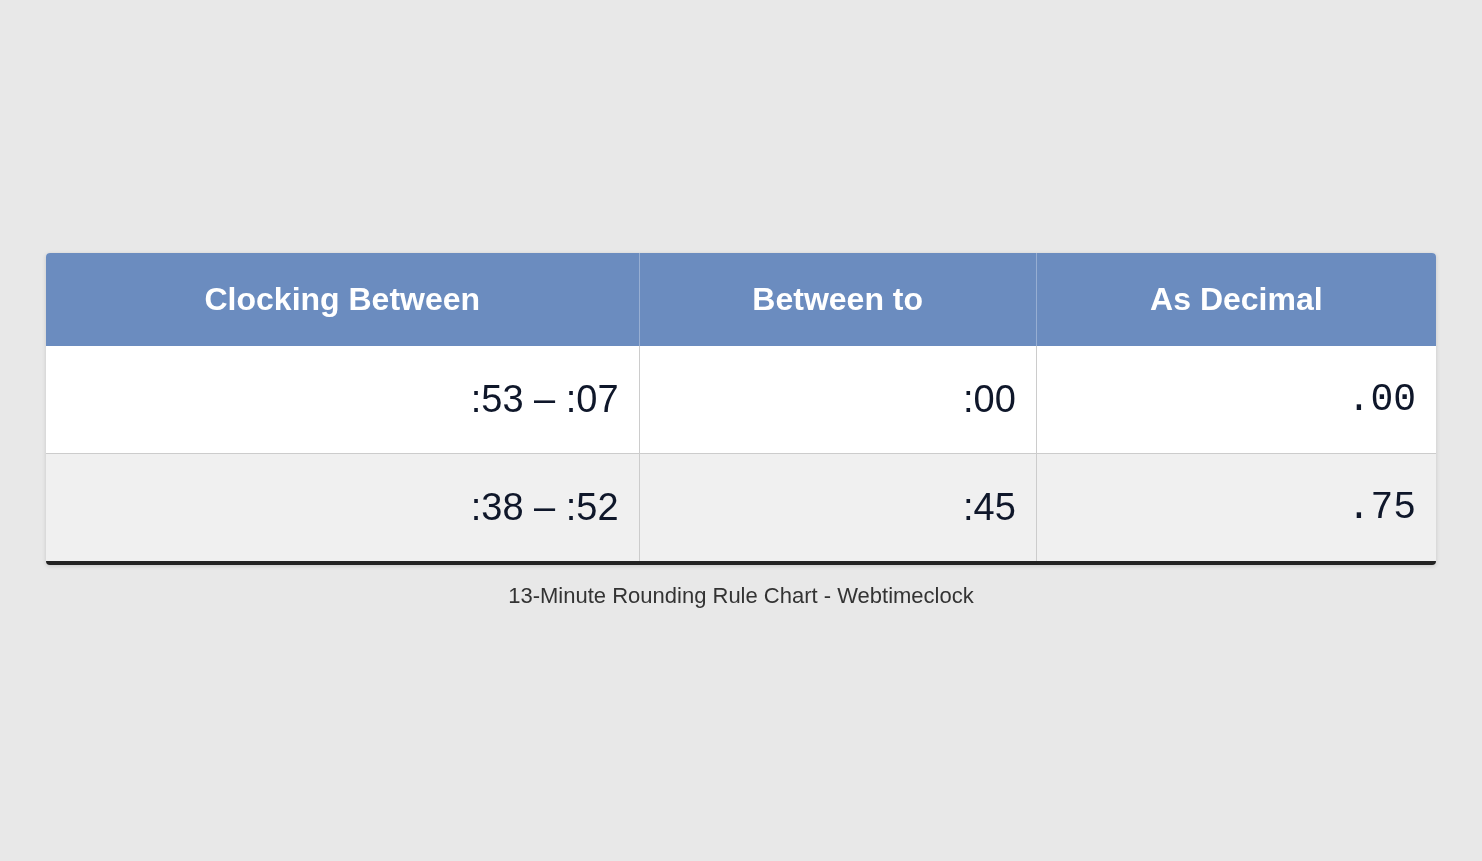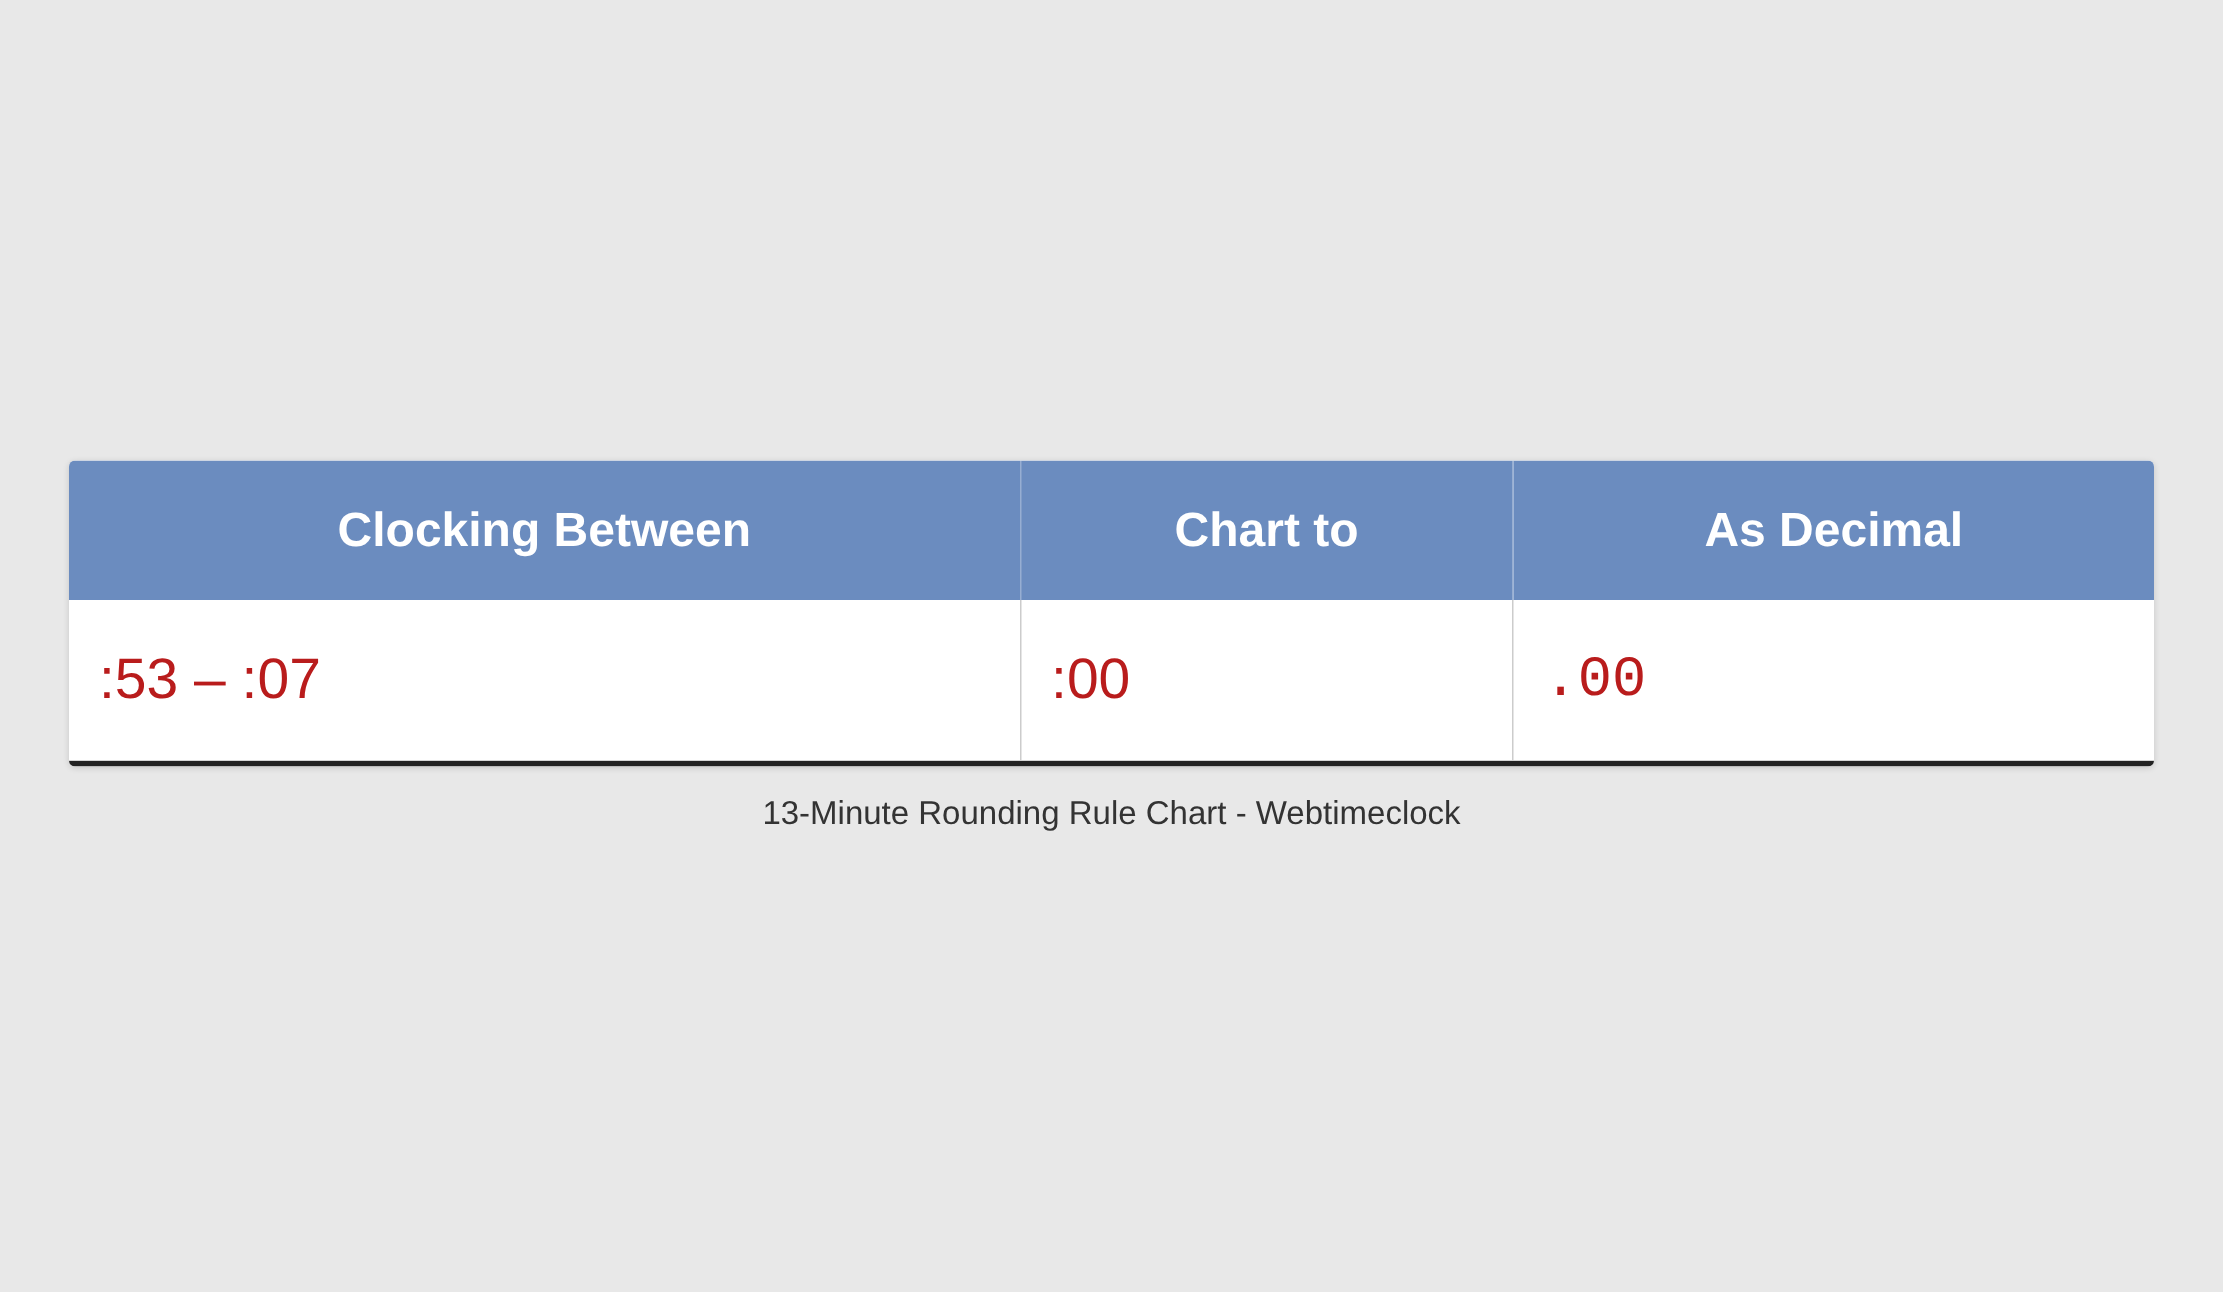--- a/index.html
+++ b/index.html
@@ -55,22 +55,22 @@
       border-bottom: 1px solid #cccccc;
     }
 
     tbody tr:last-child {
       border-bottom: none;
     }
 
     tbody td {
       font-size: 38px;
       font-weight: 400;
-      color: #b91c1c;
-      text-align: left;
+      color: #0f172a;
+      text-align: right;
       padding: 32px 20px;
       border-right: 1px solid #cccccc;
     }
 
     tbody td:last-child {
       border-right: none;
       font-family: Liberation Mono, monospace;
     }
 
     tbody tr:nth-child(odd) {
@@ -89,26 +89,31 @@
     }
   </style>
 </head>
 <body>
 
 <div class="table-container">
   <table>
     <thead>
       <tr>
         <th>Clocking Between</th>
-        <th>Chart to</th>
+        <th>Between to</th>
         <th>As Decimal</th>
       </tr>
     </thead>
     <tbody id="table-body">
     <tr>
           <td>:53 – :07</td>
           <td>:00</td>
           <td>.00</td>
         </tr>
+        <tr>
+          <td>:38 – :52</td>
+          <td>:45</td>
+          <td>.75</td>
+        </tr>
       </tbody>
   </table>
 </div>
 <div class="caption">13-Minute Rounding Rule Chart - Webtimeclock</div>
 
 </body></html>

